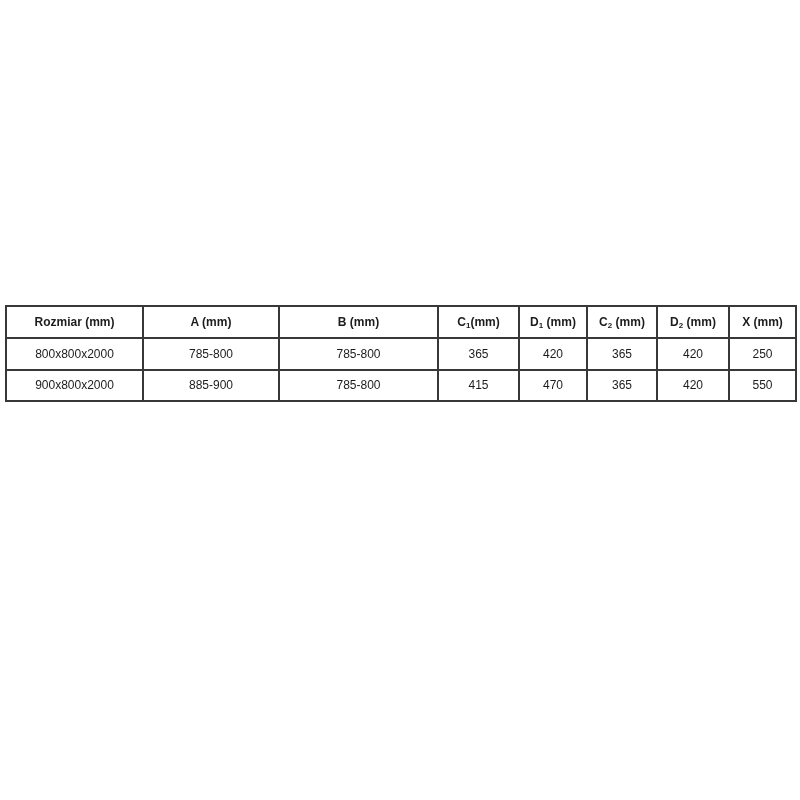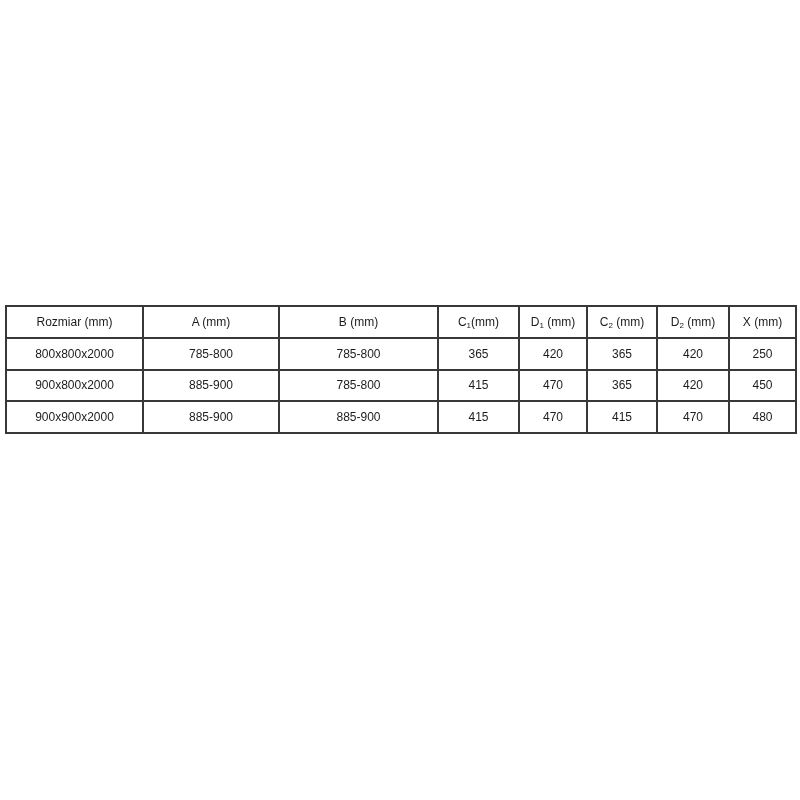--- a/index.html
+++ b/index.html
@@ -30,21 +30,21 @@
     border: 2px solid #383838;
     text-align: center;
     vertical-align: middle;
     padding: 0 2px;
     color: #1c1c1c;
     font-size: 12px;
     white-space: nowrap;
     overflow: hidden;
   }
   table.spec th {
-    font-weight: normal;
+    font-weight: bold;
     height: 30px;
     margin-left: 22px;
   }
   table.spec td {
     font-weight: normal;
     height: 29.5px;
   }
   table.spec sub {
     font-size: 8px;
     line-height: 0;
@@ -99,27 +99,17 @@
           <td>250</td>
         </tr>
         <tr>
           <td>900x800x2000</td>
           <td>885-900</td>
           <td>785-800</td>
           <td>415</td>
           <td>470</td>
           <td>365</td>
           <td>420</td>
-          <td>450</td>
-        </tr>
-        <tr>
-          <td>900x900x2000</td>
-          <td>885-900</td>
-          <td>885-900</td>
-          <td>415</td>
-          <td>470</td>
-          <td>415</td>
-          <td>470</td>
-          <td>480</td>
+          <td>550</td>
         </tr>
       </tbody>
   </table>
 </div>
 
 </body></html>

